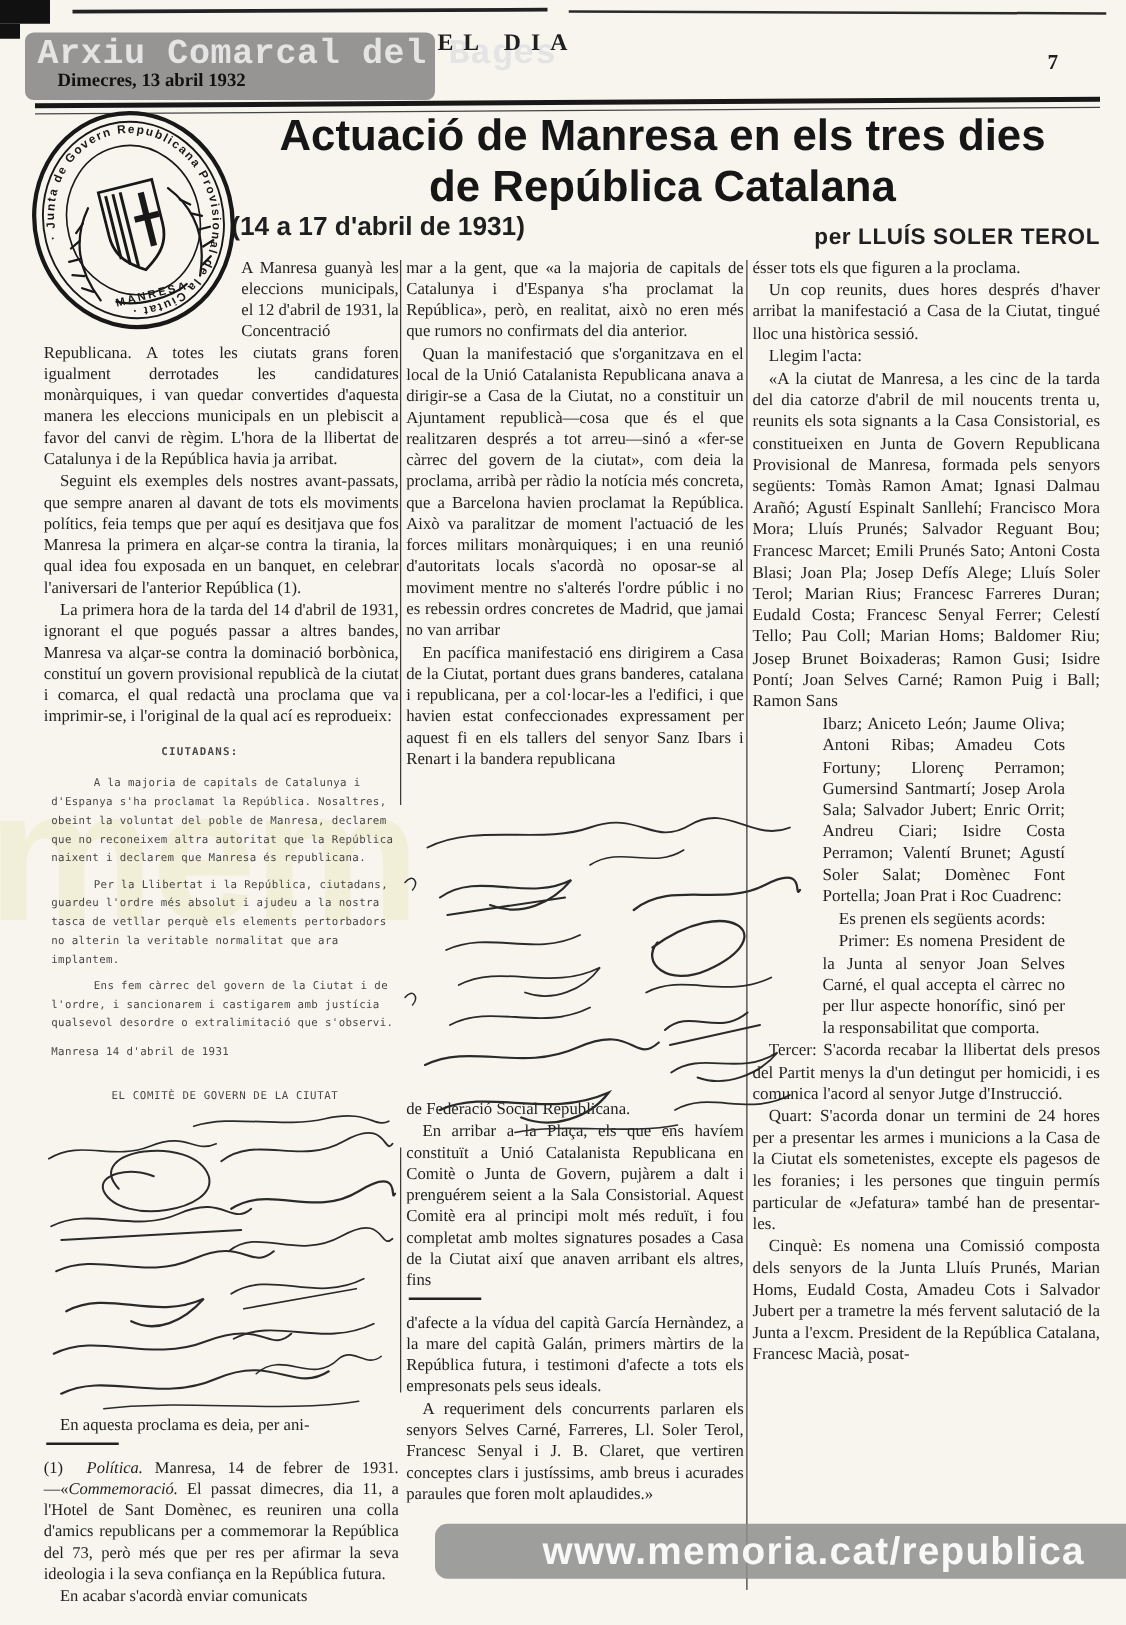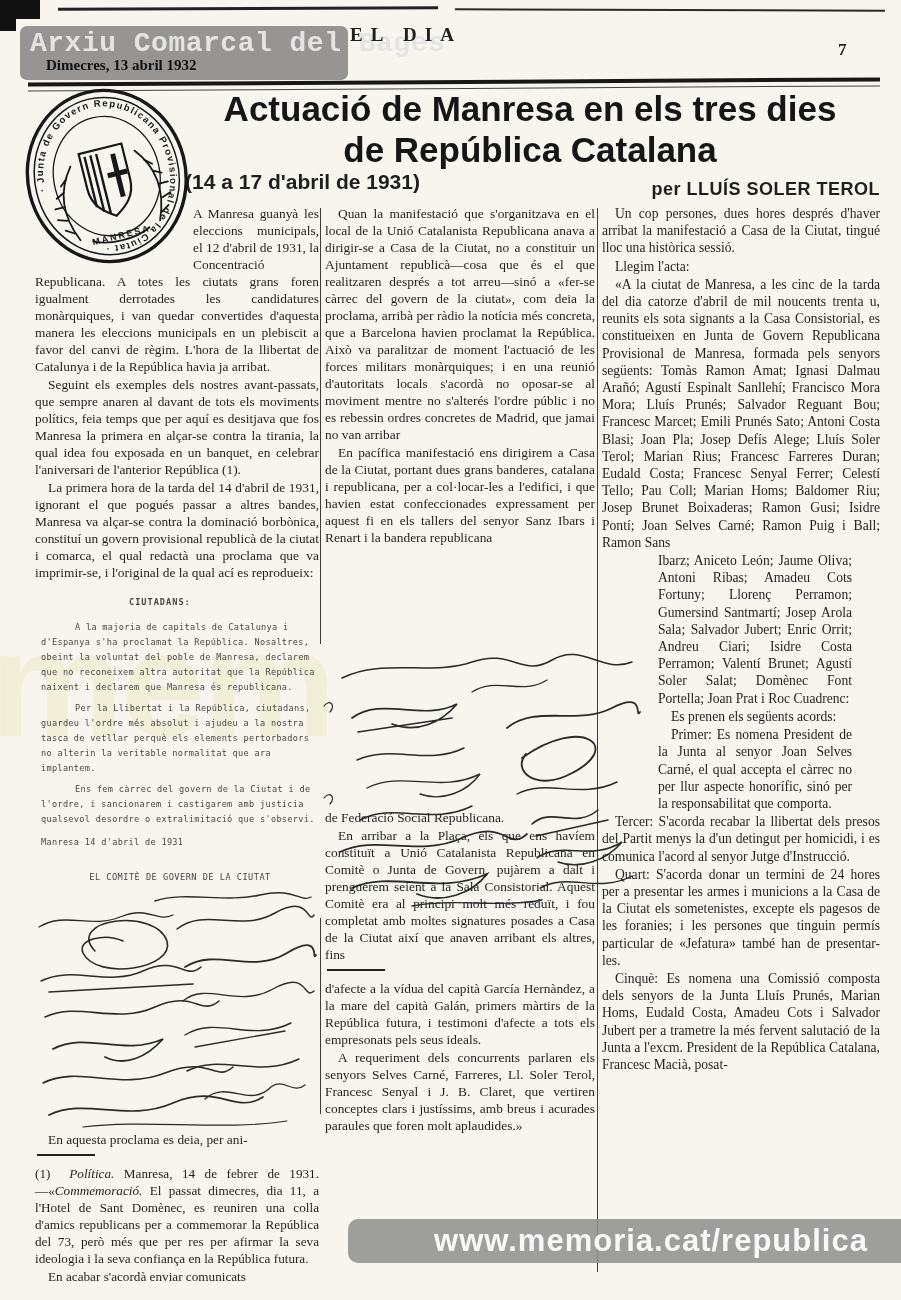--- a/index.html
+++ b/index.html
@@ -154,20 +154,21 @@
       </g>
     </svg>
 
     <p class="para ind">En aquesta proclama es deia, per ani-</p>
     <div class="short-rule"></div>
     <p class="para fn"><span>(1)</span>&nbsp;&nbsp;<i>Política.</i><span> Manresa, 14 de febrer de 1931.—«</span><i>Commemoració.</i><span> El passat dimecres, dia 11, a l'Hotel de Sant Domènec, es reuniren una colla d'amics republicans per a commemorar la República del 73, però més que per res per afirmar la seva ideologia i la seva confiança en la República futura.</span></p>
     <p class="para ind fn">En acabar s'acordà enviar comunicats</p>
   </div>
 
   <div class="col c2">
+    <p class="para">mar a la gent, que «a la majoria de capitals de Catalunya i d'Espanya s'ha proclamat la República», però, en realitat, això no eren més que rumors no confirmats del dia anterior.</p>
     <p class="para ind">Quan la manifestació que s'organitzava en el local de la Unió Catalanista Republicana anava a dirigir-se a Casa de la Ciutat, no a constituir un Ajuntament republicà—cosa que és el que realitzaren després a tot arreu—sinó a «fer-se càrrec del govern de la ciutat», com deia la proclama, arribà per ràdio la notícia més concreta, que a Barcelona havien proclamat la República. Això va paralitzar de moment l'actuació de les forces militars monàrquiques; i en una reunió d'autoritats locals s'acordà no oposar-se al moviment mentre no s'alterés l'ordre públic i no es rebessin ordres concretes de Madrid, que jamai no van arribar</p>
     <p class="para ind">En pacífica manifestació ens dirigirem a Casa de la Ciutat, portant dues grans banderes, catalana i republicana, per a col·locar-les a l'edifici, i que havien estat confeccionades expressament per aquest fi en els tallers del senyor Sanz Ibars i Renart i la bandera republicana</p>
     <div style="height:262px"></div>
     <p class="para">de Federació Social Republicana.</p>
     <p class="para ind">En arribar a la Plaça, els que ens havíem constituït a Unió Catalanista Republicana en Comitè o Junta de Govern, pujàrem a dalt i prenguérem seient a la Sala Consistorial. Aquest Comitè era al principi molt més reduït, i fou completat amb moltes signatures posades a Casa de la Ciutat així que anaven arribant els altres, fins</p>
     <div class="short-rule"></div>
     <p class="para">d'afecte a la vídua del capità García Hernàndez, a la mare del capità Galán, primers màrtirs de la República futura, i testimoni d'afecte a tots els empresonats pels seus ideals.</p>
     <p class="para ind">A requeriment dels concurrents parlaren els senyors Selves Carné, Farreres, Ll. Soler Terol, Francesc Senyal i J. B. Claret, que vertiren conceptes clars i justíssims, amb breus i acurades paraules que foren molt aplaudides.»</p>
   </div>
 
@@ -186,21 +187,22 @@
       <path stroke-width="1.7" d="M18,204 C55,186 95,210 140,190 S185,204 205,186"></path>
       <path stroke-width="1.5" d="M215,210 C240,192 268,214 300,194 C285,212 258,222 236,214"></path>
       <path stroke-width="1.8" d="M30,240 C70,222 115,248 165,226 C150,246 120,256 95,246"></path>
       <path stroke-width="1.4" d="M218,240 C246,224 276,246 310,228"></path>
       <path stroke-width="1.3" d="M90,258 C130,250 180,260 220,252"></path>
       <path stroke-width="1.2" d="M2,58 C8,50 14,58 8,64 M2,150 C8,142 14,150 8,156"></path>
     </g>
   </svg>
 
   <div class="col c3">
-    <p class="para ind">Un cop persones, dues hores després d'haver arribat la manifestació a Casa de la Ciutat, tingué lloc una històrica sessió.</p>
+    <p class="para">ésser tots els que figuren a la proclama.</p>
+    <p class="para ind">Un cop reunits, dues hores després d'haver arribat la manifestació a Casa de la Ciutat, tingué lloc una històrica sessió.</p>
     <p class="para ind">Llegim l'acta:</p>
     <p class="para ind">«A la ciutat de Manresa, a les cinc de la tarda del dia catorze d'abril de mil noucents trenta u, reunits els sota signants a la Casa Consistorial, es constitueixen en Junta de Govern Republicana Provisional de Manresa, formada pels senyors següents: Tomàs Ramon Amat; Ignasi Dalmau Arañó; Agustí Espinalt Sanllehí; Francisco Mora Mora; Lluís Prunés; Salvador Reguant Bou; Francesc Marcet; Emili Prunés Sato; Antoni Costa Blasi; Joan Pla; Josep Defís Alege; Lluís Soler Terol; Marian Rius; Francesc Farreres Duran; Eudald Costa; Francesc Senyal Ferrer; Celestí Tello; Pau Coll; Marian Homs; Baldomer Riu; Josep Brunet Boixaderas; Ramon Gusi; Isidre Pontí; Joan Selves Carné; Ramon Puig i Ball; Ramon Sans</p>
     <div class="narrow">
       <p class="para">Ibarz; Aniceto León; Jaume Oliva; Antoni Ribas; Amadeu Cots Fortuny; Llorenç Perramon; Gumersind Santmartí; Josep Arola Sala; Salvador Jubert; Enric Orrit; Andreu Ciari; Isidre Costa Perramon; Valentí Brunet; Agustí Soler Salat; Domènec Font Portella; Joan Prat i Roc Cuadrenc:</p>
       <p class="para ind">Es prenen els següents acords:</p>
       <p class="para ind">Primer: Es nomena President de la Junta al senyor Joan Selves Carné, el qual accepta el càrrec no per llur aspecte honorífic, sinó per la responsabilitat que comporta.</p>
     </div>
     <p class="para ind">Tercer: S'acorda recabar la llibertat dels presos del Partit menys la d'un detingut per homicidi, i es comunica l'acord al senyor Jutge d'Instrucció.</p>
     <p class="para ind">Quart: S'acorda donar un termini de 24 hores per a presentar les armes i municions a la Casa de la Ciutat els sometenistes, excepte els pagesos de les foranies; i les persones que tinguin permís particular de «Jefatura» també han de presentar-les.</p>
     <p class="para ind">Cinquè: Es nomena una Comissió composta dels senyors de la Junta Lluís Prunés, Marian Homs, Eudald Costa, Amadeu Cots i Salvador Jubert per a trametre la més fervent salutació de la Junta a l'excm. President de la República Catalana, Francesc Macià, posat-</p>

